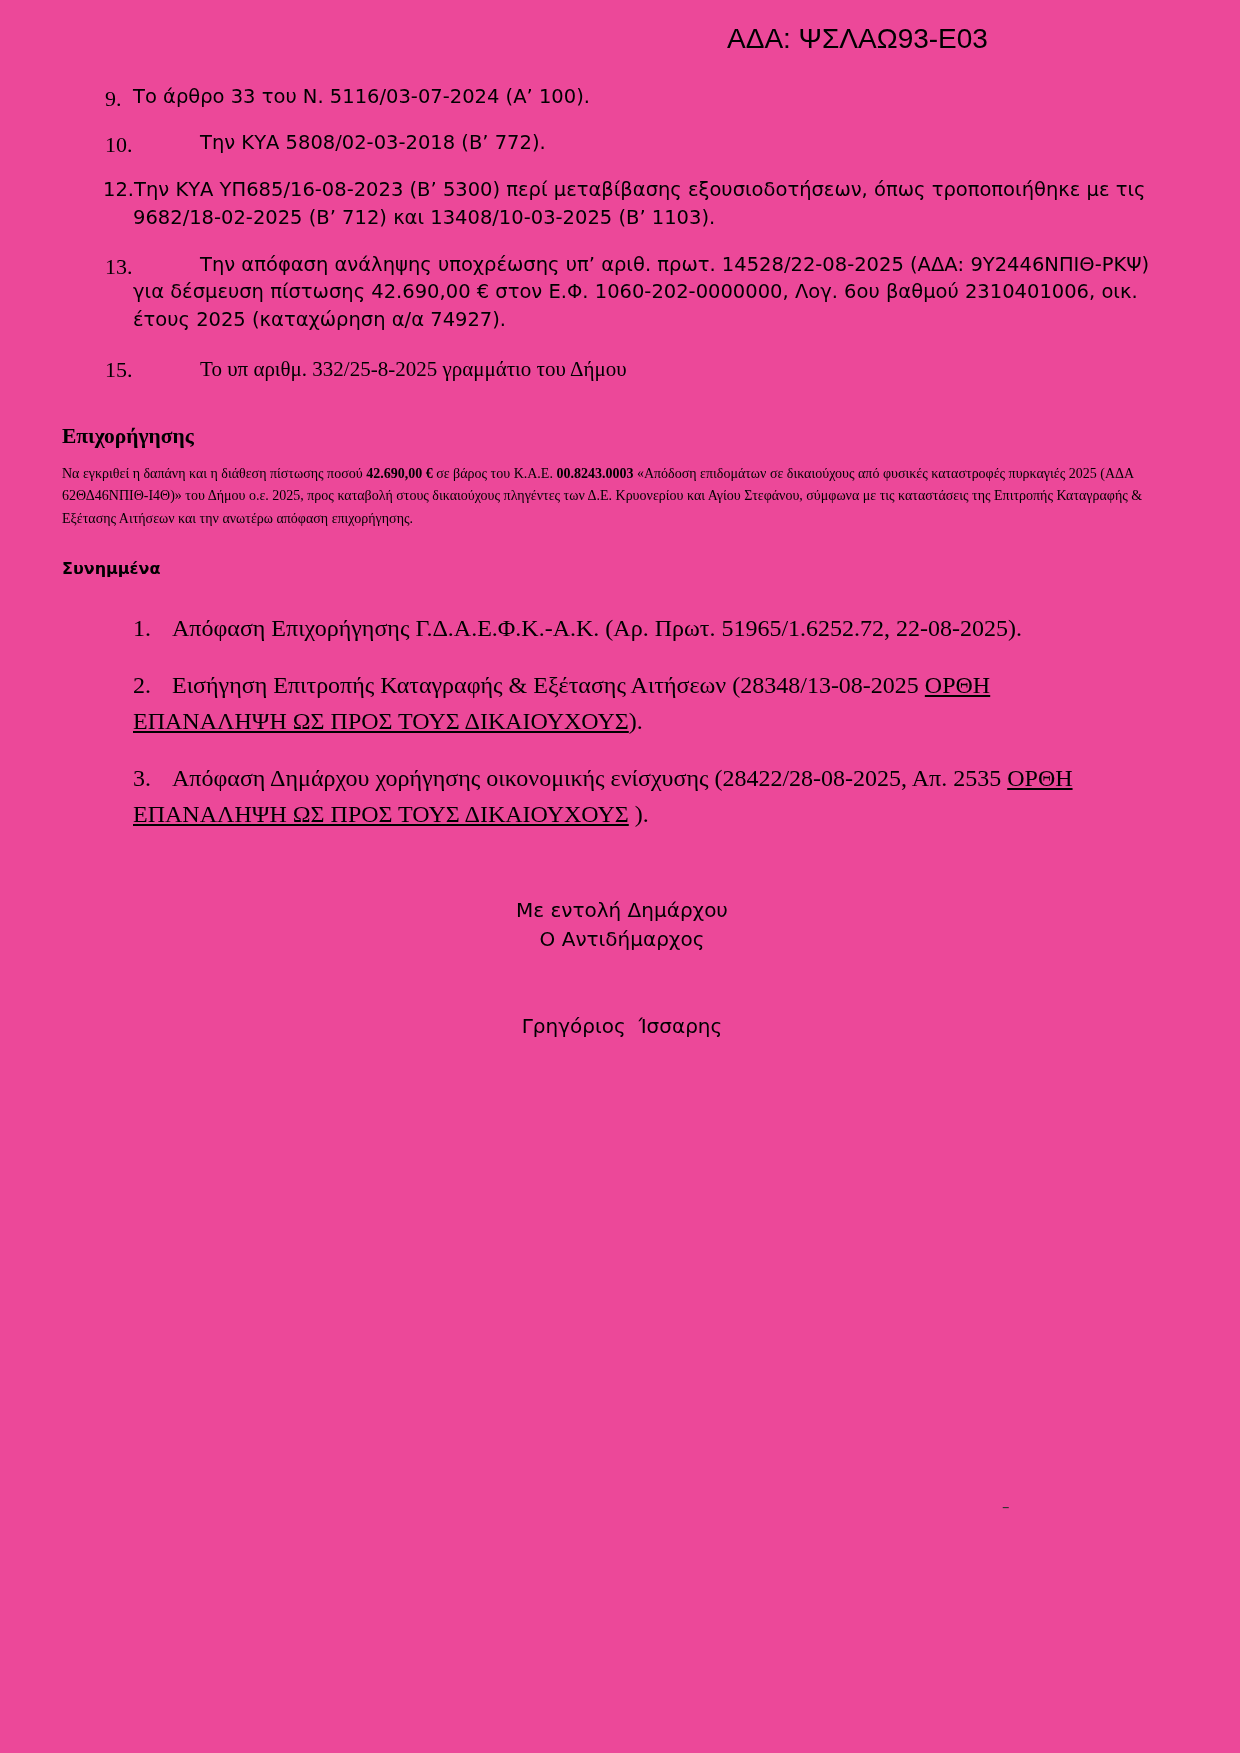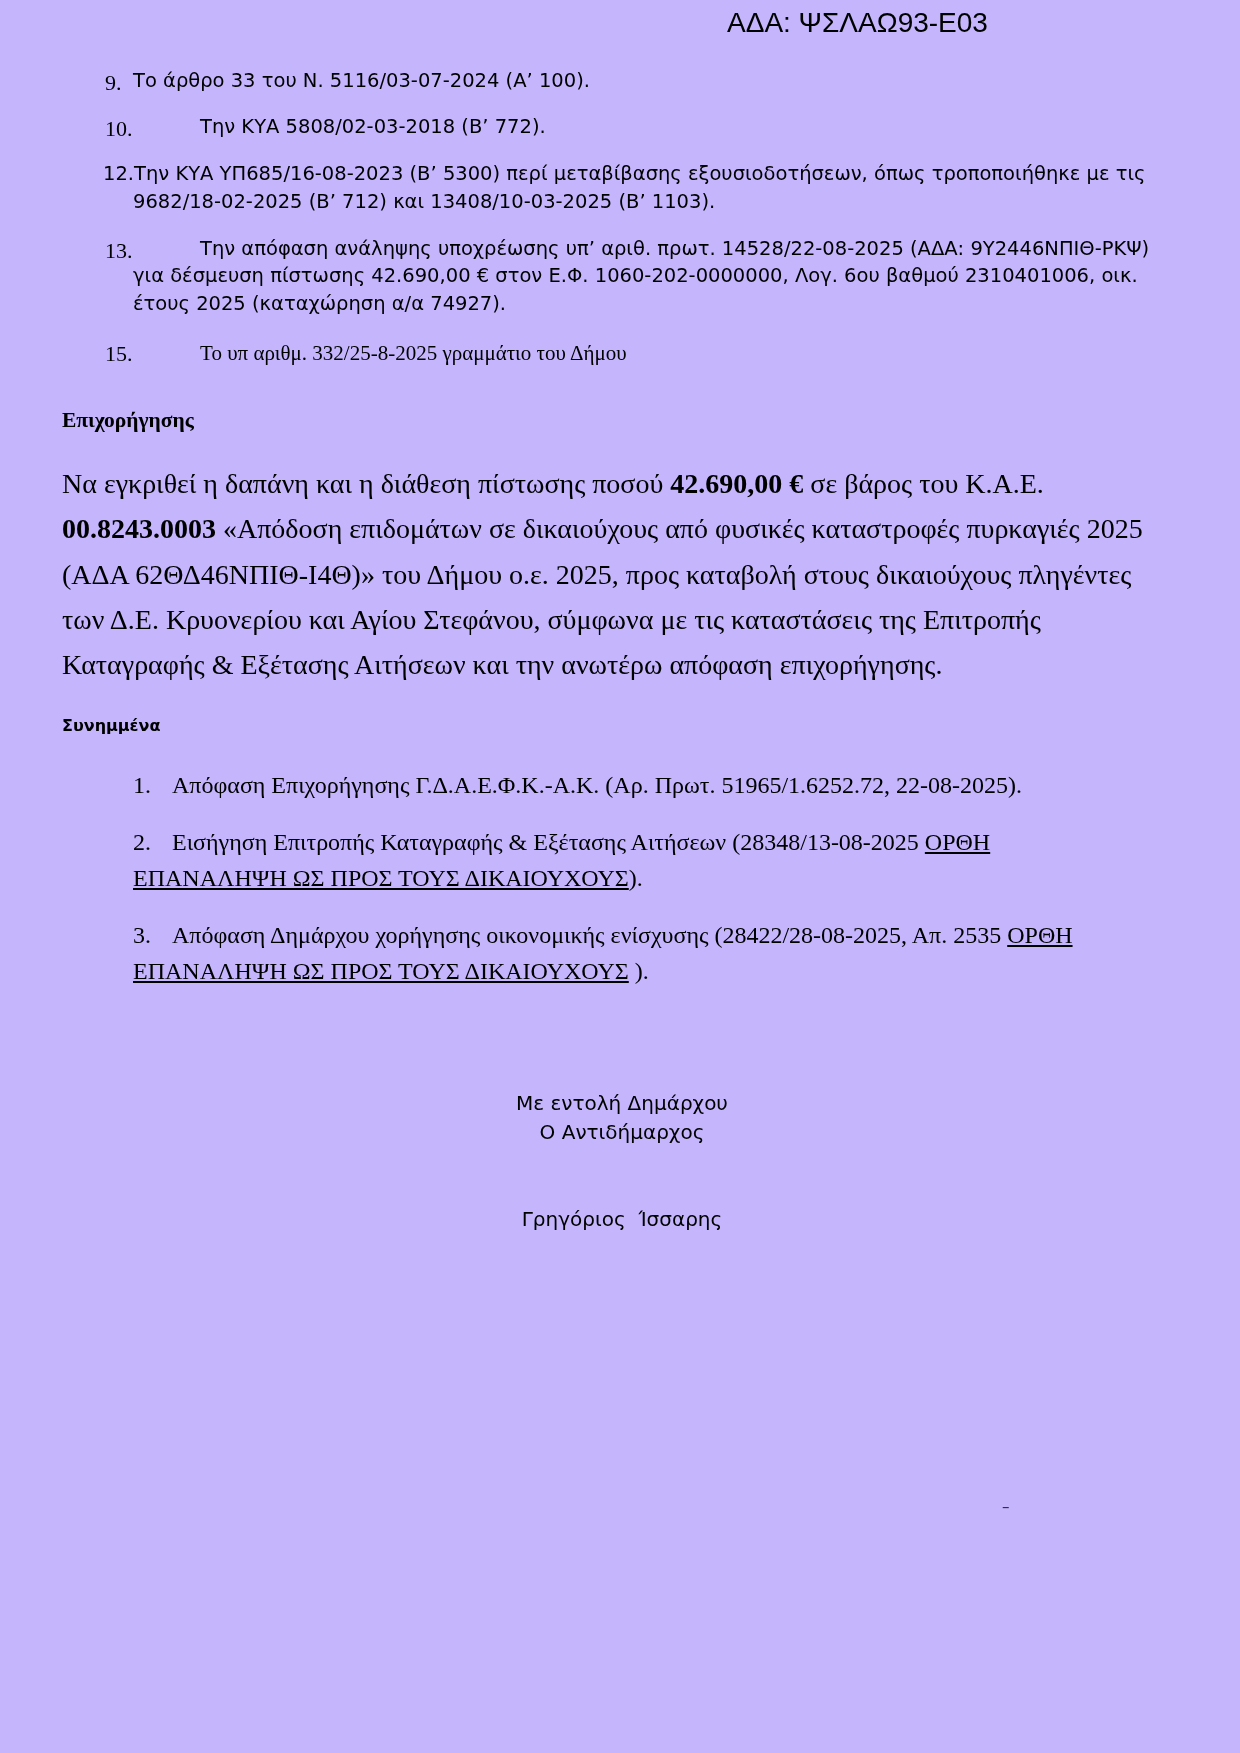--- a/index.html
+++ b/index.html
@@ -1,21 +1,21 @@
 <!DOCTYPE html>
 <html><head>
 <meta charset="utf-8">
 <style>
   html, body { margin:0; padding:0; background:#ffffff; }
   .page {
     position:relative;
     width:1240px; height:1753px;
-    background:#c4b5fd;
+    background:#ec4899;
     box-sizing:border-box;
-    padding:8px 58px 0 62px;
+    padding:24px 58px 0 62px;
     color:#000;
     overflow:hidden;
   }
   .ada {
     margin-left:665px;
     font-family:"Liberation Sans", sans-serif;
     font-size:28px;
     line-height:1.1;
     white-space:nowrap;
   }
@@ -36,38 +36,38 @@
   .li.run { text-indent:-30px; }
   .li.run .num-inline { font-family:inherit; font-size:inherit; }
   .heading-serif {
     margin:38px 0 4px 0;
     font-family:"Liberation Serif", serif;
     font-weight:bold; font-size:21.5px;
   }
   .proposal-p {
     width:1090px;
     font-family:"Liberation Serif", serif;
-    font-size:28px; line-height:1.62;
+    font-size:14px; line-height:1.62;
   }
   .proposal-p b { font-weight:bold; }
   .heading-sans {
     margin:28px 0 32px 0;
     font-family:"DejaVu Sans", sans-serif;
     font-weight:bold; font-size:16px;
   }
   .att {
     margin:0 0 21px 71px;
     font-family:"Liberation Serif", serif;
     font-size:24px; line-height:1.5;
     width:1010px;
   }
   .att .num { display:inline-block; width:39px; }
   .att .uline { text-decoration:underline; }
   .sig {
-    margin-top:100px;
+    margin-top:64px;
     text-align:center;
     font-family:"DejaVu Sans", sans-serif;
     font-size:20px; line-height:1.45;
   }
   .sig-name { margin-top:58px; white-space:pre; }
   .page-mark {
     position:absolute; left:1002px; top:1498px;
     font-family:"DejaVu Sans", sans-serif;
     font-size:15px; color:#333;
   }

